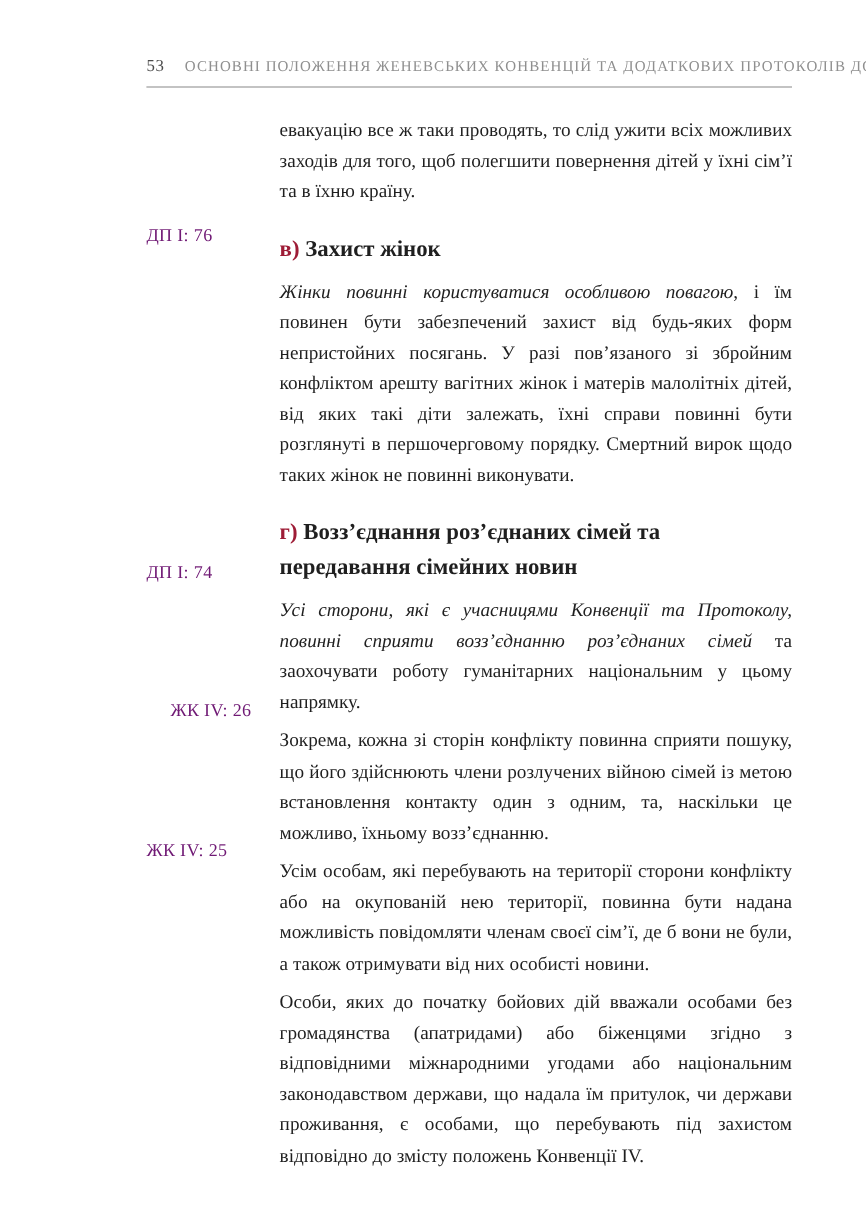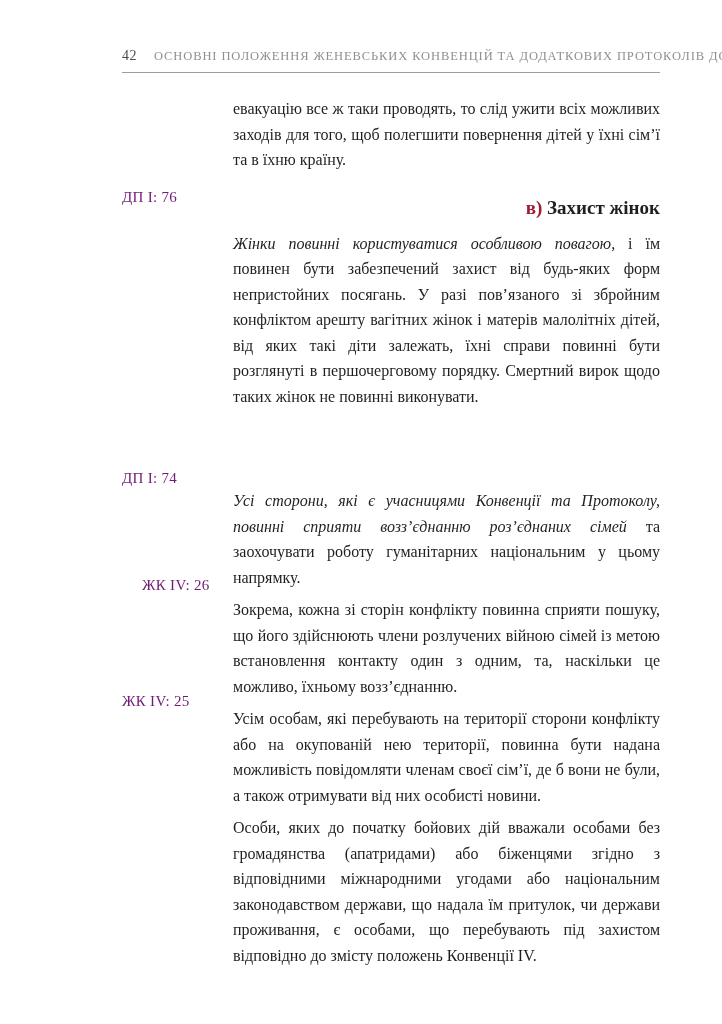--- a/index.html
+++ b/index.html
@@ -73,33 +73,33 @@
     color: #1f1f1f;
   }
   .lead-italic {
     font-style: italic;
   }
   .heading {
     font-size: 19px;
     line-height: 29px;
     font-weight: 700;
     margin: 13px 0 9px 0;
-    text-align: right;
+    text-align: left;
   }
   .heading .marker {
     font-weight: 700;
   }
 </style>
 </head>
 <body>
 
 <div class="page">
 
   <header class="running-head">
-    <span class="page-number">42</span>
+    <span class="page-number">53</span>
     <span class="running-title">ОСНОВНІ ПОЛОЖЕННЯ ЖЕНЕВСЬКИХ КОНВЕНЦІЙ ТА ДОДАТКОВИХ ПРОТОКОЛІВ ДО НИХ</span>
   </header>
   <hr class="head-rule">
 
   <main class="content">
 
     <div class="row">
       <span class="margin-label"></span>
       <p class="para">евакуацію все ж таки проводять, то слід ужити всіх можливих заходів для того, щоб полегшити повернення дітей у їхні сім’ї та в їхню країну.</p>
     </div>
@@ -109,20 +109,21 @@
       <h2 class="heading"><span class="marker" style="color:#9e1c36">в)</span> <span>Захист жінок</span></h2>
     </div>
 
     <div class="row">
       <span class="margin-label"></span>
       <p class="para"><span class="lead-italic">Жінки повинні користуватися особливою повагою</span><span>, і їм повинен бути забезпечений захист від будь-яких форм непристойних посягань. У разі пов’язаного зі збройним конфліктом арешту вагітних жінок і матерів малолітніх дітей, від яких такі діти залежать, їхні справи повинні бути розглянуті в першочерговому порядку. Смертний вирок щодо таких жінок не повинні виконувати.</span></p>
     </div>
 
     <div class="row">
       <span class="margin-label lbl-g">ДП I: 74</span>
+      <h2 class="heading"><span class="marker" style="color:#9e1c36">г)</span> <span>Возз’єднання роз’єднаних сімей та передавання сімейних новин</span></h2>
     </div>
 
     <div class="row">
       <span class="margin-label"></span>
       <p class="para"><span class="lead-italic">Усі сторони, які є учасницями Конвенції та Протоколу, повинні сприяти возз’єднанню роз’єднаних сімей</span><span> та заохочувати роботу гуманітарних національним у цьому напрямку.</span></p>
     </div>
 
     <div class="row">
       <span class="margin-label lbl-search">ЖК IV: 26</span>
       <p class="para">Зокрема, кожна зі сторін конфлікту повинна сприяти пошуку, що його здійснюють члени розлучених війною сімей із метою встановлення контакту один з одним, та, наскільки це можливо, їхньому возз’єднанню.</p>

